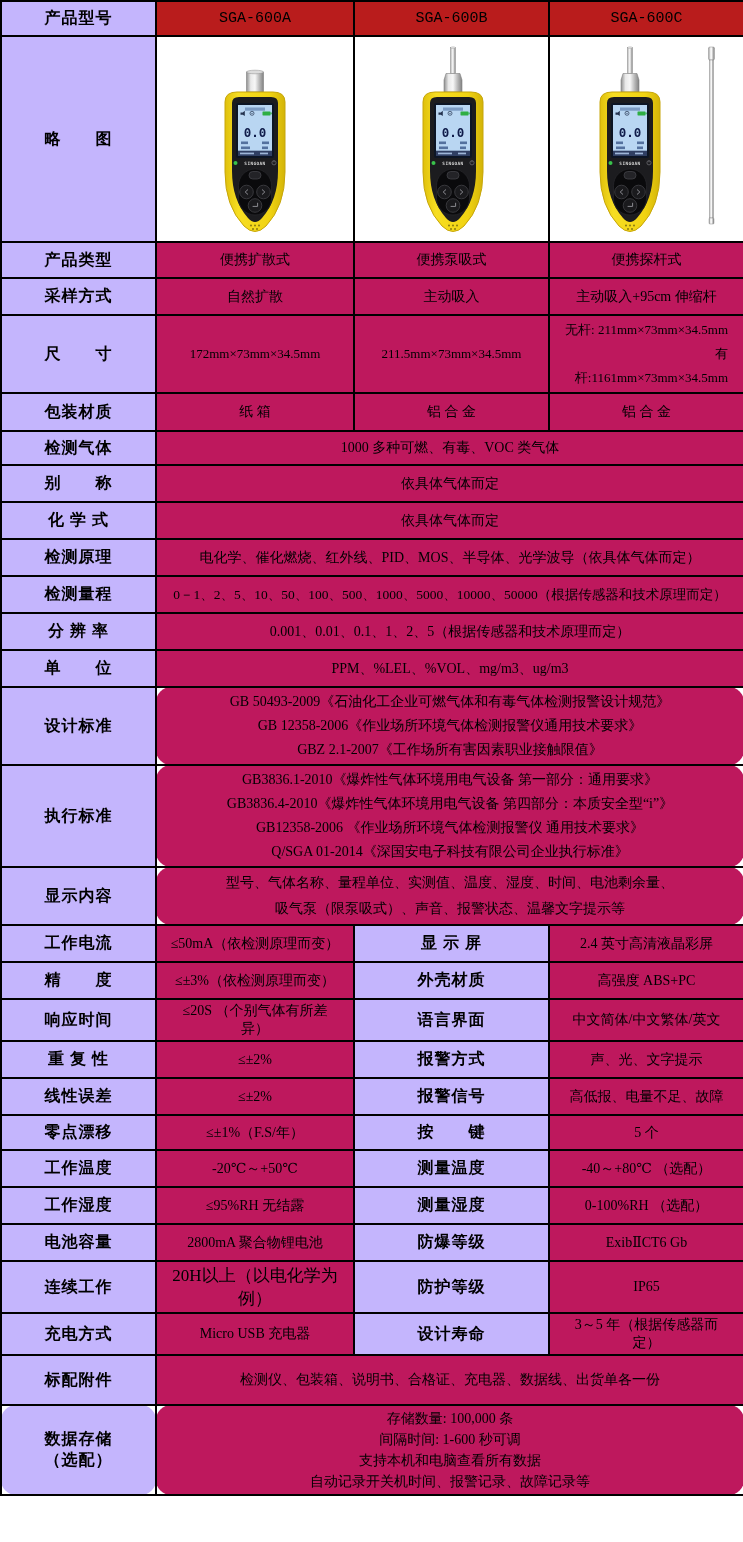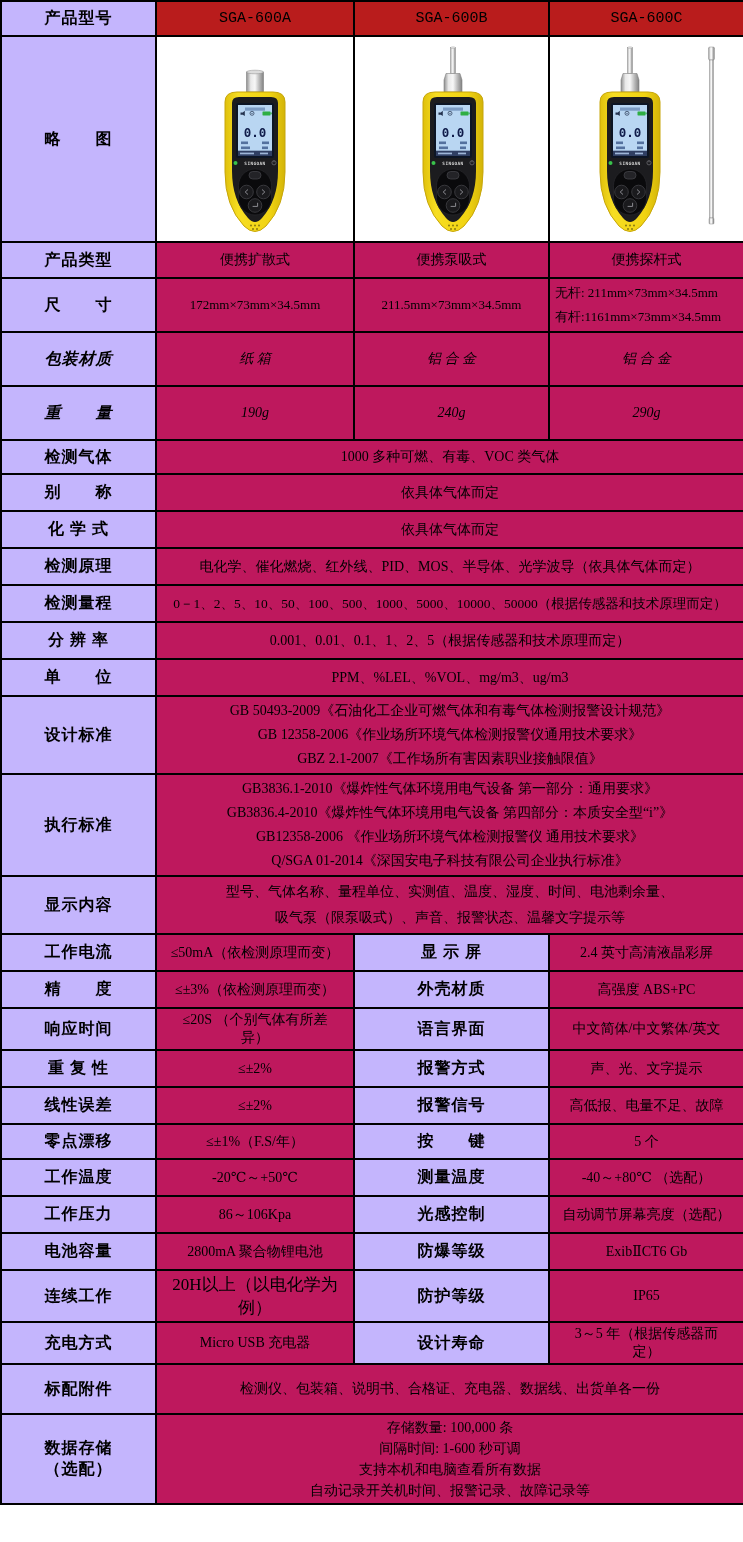--- a/index.html
+++ b/index.html
@@ -5,27 +5,27 @@
   html,body{margin:0;padding:0;background:#ffffff;}
   .sheet{width:743px;font-family:"Liberation Serif","DejaVu Serif",serif;color:#000;}
   table{border-collapse:collapse;table-layout:fixed;width:743px;}
   th,td{border:2px solid #000;vertical-align:middle;overflow:hidden;padding:0;}
   th.lbl{background:#c4b5fd;font-weight:700;font-size:16px;text-align:center;letter-spacing:1px;}
   td.val{background:#be185d;font-size:14px;}
   td.c{text-align:center;}
   td.l{text-align:center;padding:2px 12px;}
   td.model{text-align:center;font-size:15px;font-family:"Liberation Mono","DejaVu Sans Mono",monospace;background:#b91c1c;}
   td.imgcell{background:#ffffff;text-align:center;padding:0;}
-  .ml{white-space:pre-line;}
+  .ml{white-space:pre-line;border-radius:15px;}
   .lh24{line-height:24px;}
   .lh26{line-height:26px;}
   .lh21{line-height:21px;}
-  td.dim3{font-size:13px;text-align:left;padding:2px 5px;white-space:pre-line;line-height:24px;}
+  td.dim3{font-size:13px;text-align:right;padding:2px 15px;white-space:pre-line;line-height:24px;}
   tr.h35{height:35px;} tr.h202{height:202px;margin-top:11px;} tr.h36{height:36px;} tr.h37{height:37px;}
-  tr.h52{height:52px;} tr.h38{height:54px;font-style:italic;} tr.h34{height:34px;} tr.h76{height:76px;}
+  tr.h52{height:52px;} tr.h38{height:38px;} tr.h34{height:34px;} tr.h76{height:76px;}
   tr.h100{height:100px;} tr.h56{height:56px;} tr.h40{height:40px;} tr.h50{height:50px;}
   tr.h89{height:89px;}
   svg text{font-family:"DejaVu Sans Mono","Liberation Mono",monospace;}
 </style>
 </head>
 <body>
 
 <svg width="0" height="0" style="position:absolute" aria-hidden="true">
   <defs>
     <linearGradient id="chrome" x1="0" y1="0" x2="1" y2="0">
@@ -134,39 +134,39 @@
       </svg>
     </td>
   </tr>
 
   <tr class="h36">
     <th class="lbl">产品类型</th>
     <td class="val c">便携扩散式</td>
     <td class="val c">便携泵吸式</td>
     <td class="val c">便携探杆式</td>
   </tr>
+  <tr class="h37">
+    <th class="lbl">采样方式</th>
+    <td class="val c">自然扩散</td>
+    <td class="val c">主动吸入</td>
+    <td class="val c">主动吸入+95cm 伸缩杆</td>
+  </tr>
   <tr class="h52">
     <th class="lbl">尺　　寸</th>
     <td class="val c" style="font-size:13px">172mm×73mm×34.5mm</td>
     <td class="val c" style="font-size:13px">211.5mm×73mm×34.5mm</td>
     <td class="val dim3">无杆: 211mm×73mm×34.5mm
 有杆:1161mm×73mm×34.5mm</td>
   </tr>
   <tr class="h38">
     <th class="lbl">包装材质</th>
     <td class="val c">纸 箱</td>
     <td class="val c">铝 合 金</td>
     <td class="val c">铝 合 金</td>
   </tr>
-  <tr class="h38">
-    <th class="lbl">重　　量</th>
-    <td class="val c">190g</td>
-    <td class="val c">240g</td>
-    <td class="val c">290g</td>
-  </tr>
 
   <tr class="h34">
     <th class="lbl">检测气体</th>
     <td class="val l" colspan="3">1000 多种可燃、有毒、VOC 类气体</td>
   </tr>
   <tr class="h37">
     <th class="lbl">别　　称</th>
     <td class="val l" colspan="3">依具体气体而定</td>
   </tr>
   <tr class="h37">
@@ -244,24 +244,24 @@
     <th class="lbl">按　　键</th>
     <td class="val l">5 个</td>
   </tr>
   <tr class="h37">
     <th class="lbl">工作温度</th>
     <td class="val l">-20℃～+50℃</td>
     <th class="lbl">测量温度</th>
     <td class="val l">-40～+80℃ （选配）</td>
   </tr>
   <tr class="h37">
-    <th class="lbl">工作压力</th>
-    <td class="val l">86～106Kpa</td>
-    <th class="lbl">光感控制</th>
-    <td class="val l">自动调节屏幕亮度（选配）</td>
+    <th class="lbl">工作湿度</th>
+    <td class="val l">≤95%RH 无结露</td>
+    <th class="lbl">测量湿度</th>
+    <td class="val l">0-100%RH （选配）</td>
   </tr>
   <tr class="h37">
     <th class="lbl">电池容量</th>
     <td class="val l">2800mA 聚合物锂电池</td>
     <th class="lbl">防爆等级</th>
     <td class="val l">ExibⅡCT6 Gb</td>
   </tr>
   <tr class="h37">
     <th class="lbl">连续工作</th>
     <td class="val l" style="font-size:17px">20H以上（以电化学为例）</td>

